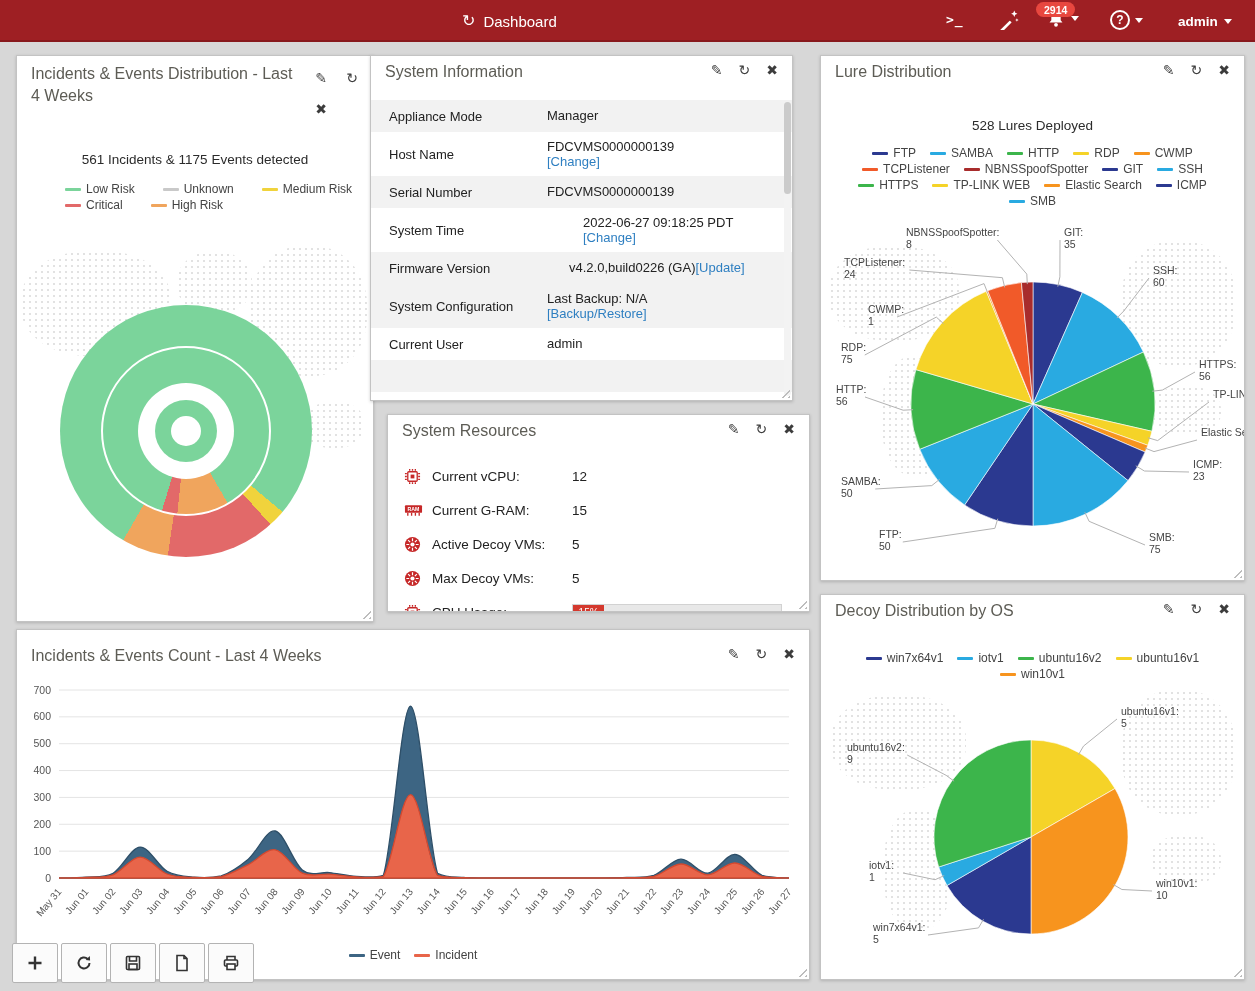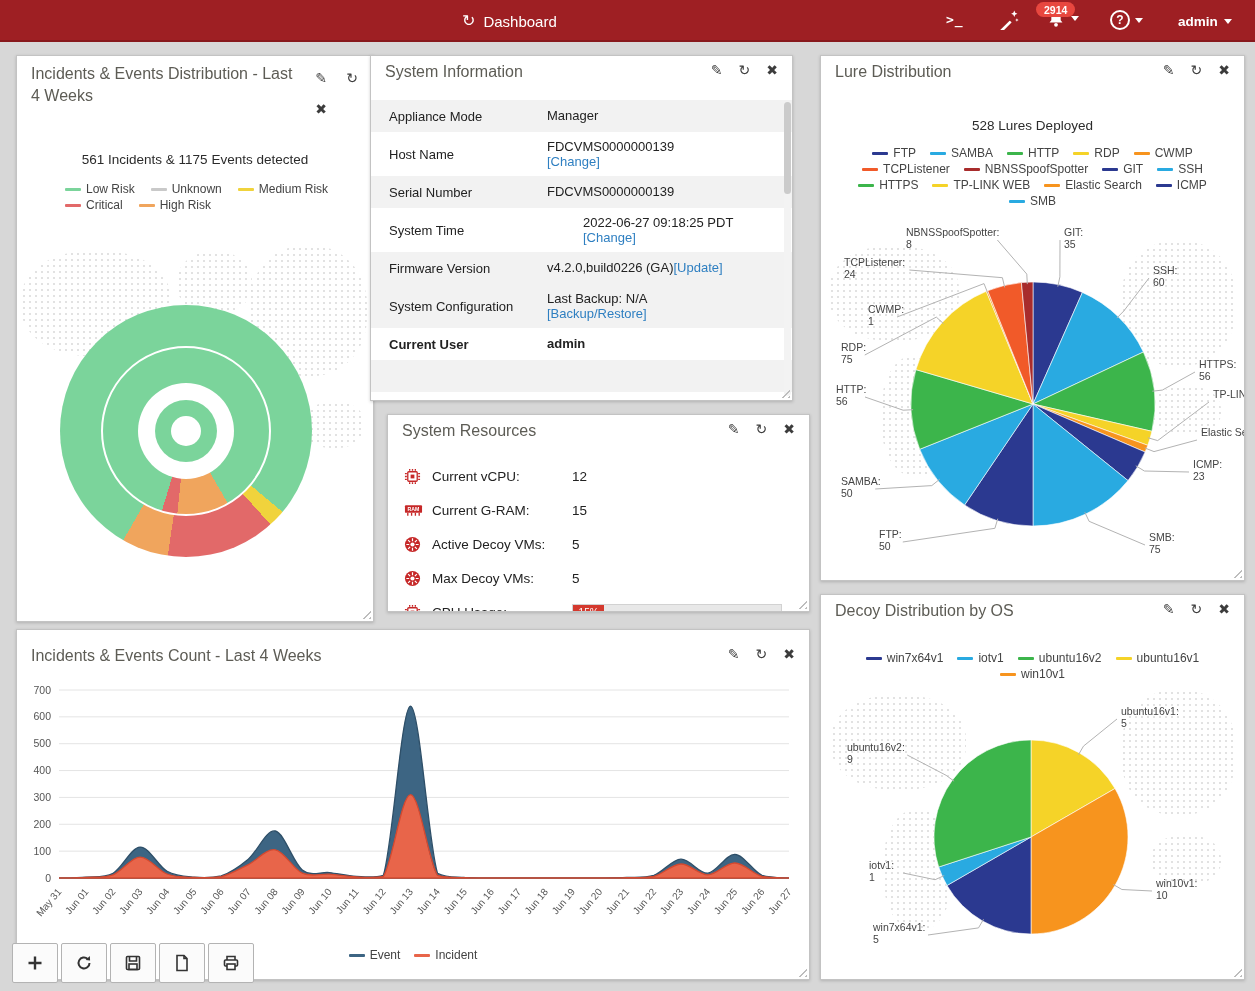--- a/index.html
+++ b/index.html
@@ -44,21 +44,21 @@
   .grip { position:absolute; right:2px; bottom:2px; width:11px; height:11px;
     clip-path:polygon(100% 0,100% 100%,0 100%);
     background:repeating-linear-gradient(-45deg,#bdbdbd 0 1.5px,transparent 1.5px 4.5px); }
   .mapdots { position:absolute; background-image:radial-gradient(#cbcbcb 1px, transparent 1.3px);
     background-size:6px 6px; opacity:.55; border-radius:45%; }
 
   .p1 { left:16px; top:55px; width:358px; height:567px; }
   .p1 .ptitle { width:272px; line-height:1.4; }
   .p1 .psub { top:96px; }
   .p1 .legends { top:124px; }
-  .p1 .legend-row { justify-content:flex-start; margin-left:48px; gap:16px; }
+  .p1 .legend-row { justify-content:flex-start; margin-left:48px; gap:28px; }
   .donut-wrap { position:absolute; left:43px; top:249px; width:252px; height:252px; }
   .donut-wrap > div { position:absolute; border-radius:50%; }
 
   .p2 { left:370px; top:55px; width:423px; height:346px; }
   .p3 { left:387px; top:414px; width:423px; height:198px; }
   .pbody { position:absolute; left:0; right:0; top:44px; bottom:0; overflow:hidden; }
   .info-row { display:flex; align-items:center; padding-left:18px; font-size:13px; color:#222; }
   .info-row.striped { background:#f2f2f2; }
   .info-label { width:158px; flex:none; }
   .info-value .vline { line-height:15.5px; }
@@ -212,34 +212,34 @@
             <div class="vline"><span>FDCVMS0000000139</span></div>
           </div>
         </div>
         <div class="info-row" style="height: 44px; gap: 36px;">
           <div class="info-label">System Time</div>
           <div class="info-value">
             <div class="vline"><span>2022-06-27 09:18:25 PDT</span></div>
             <div class="vline"><span class="link">[Change]</span></div>
           </div>
         </div>
-        <div class="info-row striped" style="height: 32px;">
+        <div class="info-row striped" style="height: 32px; gap: 22px;">
           <div class="info-label">Firmware Version</div>
           <div class="info-value">
             <div class="vline"><span>v4.2.0,build0226 (GA)</span><span class="link">[Update]</span></div>
           </div>
         </div>
         <div class="info-row striped" style="height: 44px;">
           <div class="info-label">System Configuration</div>
           <div class="info-value">
             <div class="vline"><span>Last Backup: N/A</span></div>
             <div class="vline"><span class="link">[Backup/Restore]</span></div>
           </div>
         </div>
-        <div class="info-row" style="height: 32px; font-weight: bold;">
+        <div class="info-row" style="height: 32px;">
           <div class="info-label">Current User</div>
           <div class="info-value">
             <div class="vline"><span>admin</span></div>
           </div>
         </div>
         <div class="info-row striped" style="height: 32px;"></div>
       </div>
     <div class="scrollbar">
         <div class="scroll-thumb"></div>
       </div>

